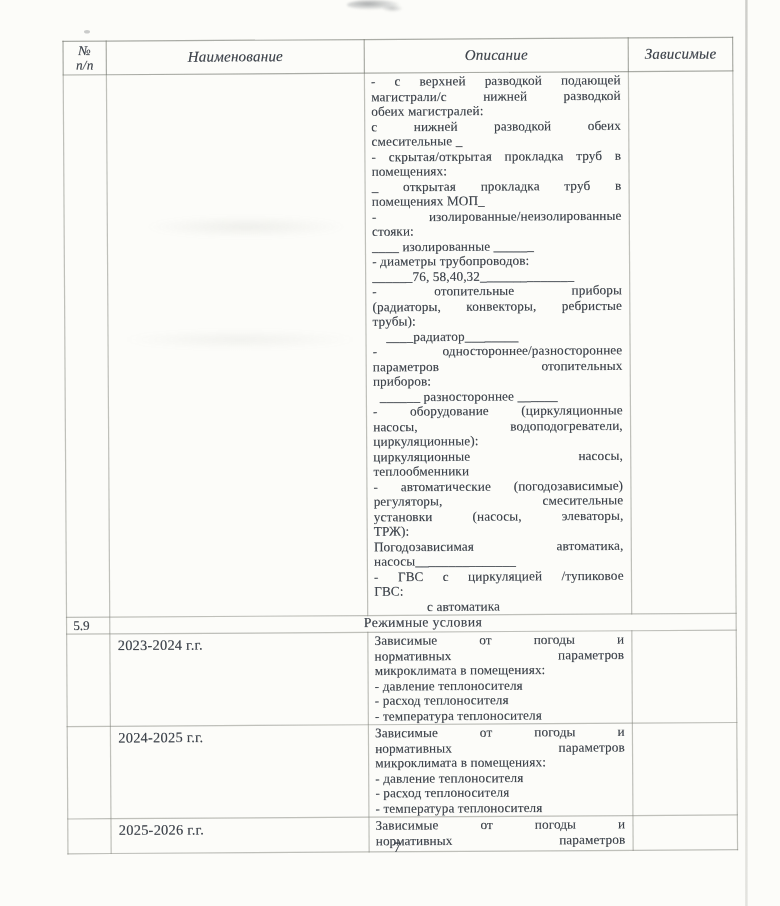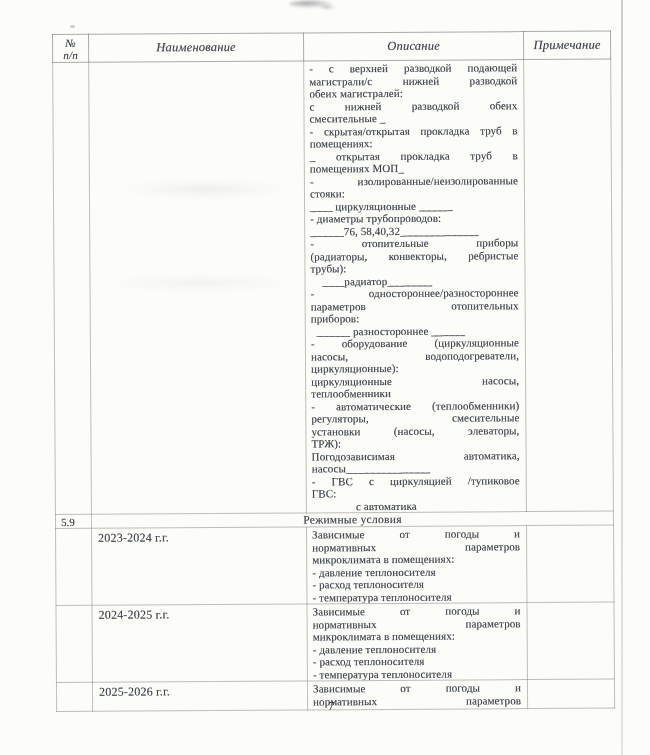--- a/index.html
+++ b/index.html
@@ -116,57 +116,57 @@
         <col class="w4">
       </colgroup>
     <thead>
       <tr>
         <th class="h numh">
           <div>№</div>
           <div>п/п</div>
         </th>
         <th class="h">Наименование</th>
         <th class="h">Описание</th>
-        <th class="h">Примечание</th>
+        <th class="h">Зависимые</th>
       </tr>
     </thead>
     <tbody>
       <tr class="r-cont">
         <td class="num-cell"></td>
         <td class="name-cell"></td>
         <td class="desc-cell">
           <div class="lines">
               <div class="ln sp">- с верхней разводкой подающей</div>
               <div class="ln sp">магистрали/с нижней разводкой</div>
               <div class="ln">обеих магистралей:</div>
               <div class="ln sp">с нижней разводкой обеих</div>
               <div class="ln">смесительные _</div>
               <div class="ln sp">- скрытая/открытая прокладка труб в</div>
               <div class="ln">помещениях:</div>
               <div class="ln sp">_ открытая прокладка труб в</div>
               <div class="ln">помещениях МОП_</div>
               <div class="ln sp">- изолированные/неизолированные</div>
               <div class="ln">стояки:</div>
-              <div class="ln">____ циркуляционные ______</div>
+              <div class="ln">____ изолированные ______</div>
               <div class="ln">- диаметры трубопроводов:</div>
               <div class="ln">______76, 58,40,32______________</div>
               <div class="ln sp">- отопительные приборы</div>
               <div class="ln sp">(радиаторы, конвекторы, ребристые</div>
               <div class="ln">трубы):</div>
               <div class="ln">&nbsp;&nbsp;&nbsp;&nbsp;____радиатор________</div>
               <div class="ln sp">- одностороннее/разностороннее</div>
               <div class="ln sp">параметров отопительных</div>
               <div class="ln">приборов:</div>
               <div class="ln">&nbsp;&nbsp;______ разностороннее ______</div>
               <div class="ln sp">- оборудование (циркуляционные</div>
               <div class="ln sp">насосы, водоподогреватели,</div>
               <div class="ln">циркуляционные):</div>
               <div class="ln sp">циркуляционные насосы,</div>
               <div class="ln">теплообменники</div>
-              <div class="ln sp">- автоматические (теплообменники)</div>
+              <div class="ln sp">- автоматические (погодозависимые)</div>
               <div class="ln sp">регуляторы, смесительные</div>
               <div class="ln sp">установки (насосы, элеваторы,</div>
               <div class="ln">ТРЖ):</div>
               <div class="ln sp">Погодозависимая автоматика,</div>
               <div class="ln">насосы_______________</div>
               <div class="ln sp">- ГВС с циркуляцией /тупиковое</div>
               <div class="ln">ГВС:</div>
               <div class="ln ind">с автоматика</div>
             </div>
         </td>

